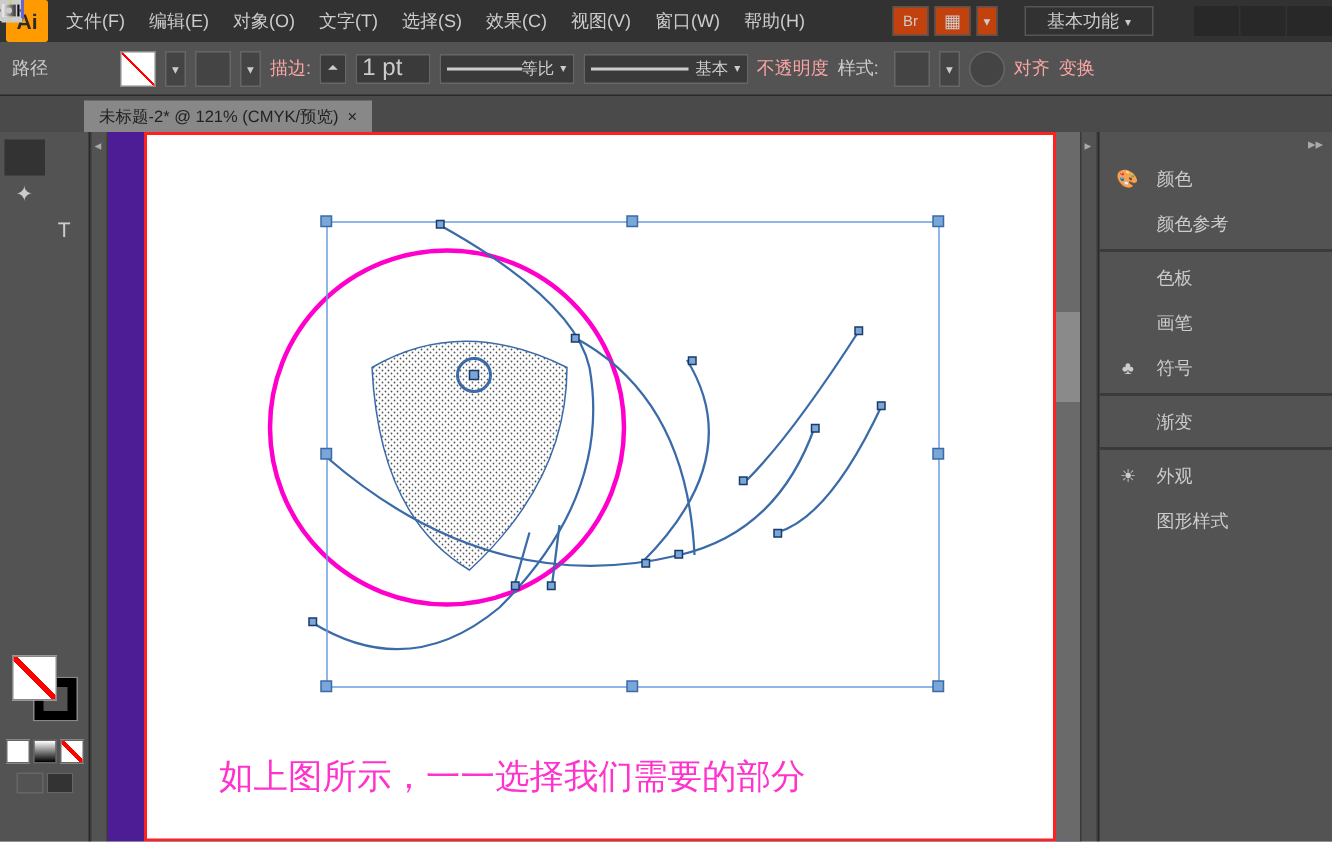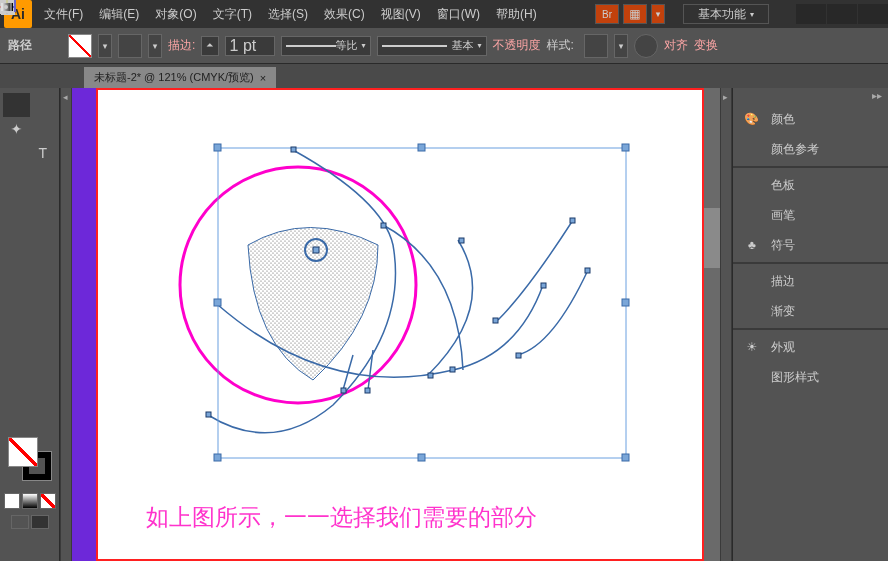--- a/index.html
+++ b/index.html
@@ -18,39 +18,39 @@
 .ctrl-label { color: #ccc; margin-right: 4px; }
 .ctrl-swatch { width: 24px; height: 24px; background: #fff; border: 1px solid #888; position: relative; }
 .ctrl-swatch::after { content: ''; position: absolute; inset: 0; background: linear-gradient(to top right, transparent 47%, red 47%, red 53%, transparent 53%); }
 .ctrl-icon { width: 24px; height: 24px; border: 1px solid #666; background: #444; display: flex; align-items: center; justify-content: center; }
 .ctrl-orange { color: #fca5a5; }
 .ctrl-input { width: 50px; height: 20px; background: #3a3a3a; border: 1px solid #666; color: #ccc; padding: 0 4px; font-size: 16px; }
 .ctrl-dropdown { height: 20px; background: #3a3a3a; border: 1px solid #666; color: #ccc; display: flex; align-items: center; padding: 0 4px; font-size: 11px; position: relative; }
 .ctrl-line { display: inline-block; height: 2px; background: #ccc; }
 .dropdown-arrow { font-size: 8px; margin-left: 4px; }
 
-.tabbar { height: 24px; background: #4a4a4a; display: flex; align-items: flex-end; padding-left: 84px; }
+.tabbar { height: 24px; background: #4a4a4a; display: flex; align-items: flex-end; padding-left: 56px; }
 .tab { background: #888; color: #222; font-size: 11px; padding: 3px 10px; display: flex; align-items: center; gap: 6px; }
 .tab-close { cursor: pointer; }
 
 .main { display: flex; height: calc(561px - 28px - 36px - 24px); }
 
 .toolbox { width: 60px; background: #535353; padding: 5px 3px 3px 3px; display: flex; flex-direction: column; gap: 0; border-right: 1px solid #2a2a2a; }
 .tool-row { display: flex; }
 .tool-btn { width: 27px; height: 24px; display: flex; align-items: center; justify-content: center; cursor: pointer; color: #ccc; font-size: 14px; }
 .tool-btn.active { background: #333; }
 .color-swatches { position: relative; width: 44px; height: 44px; margin: 8px auto; }
 .swatch-fill { position: absolute; width: 30px; height: 30px; background: #fff; border: 1px solid #888; top: 0; left: 0; }
 .swatch-fill::after { content: ''; position: absolute; inset: 0; background: linear-gradient(to top right, transparent 45%, red 45%, red 55%, transparent 55%); }
 .swatch-stroke { position: absolute; width: 30px; height: 30px; background: #000; border: 1px solid #888; bottom: 0; right: 0; }
 .swatch-stroke::after { content: ''; position: absolute; inset: 6px; background: #535353; }
 .mini-row { display: flex; justify-content: center; gap: 2px; margin-top: 4px; }
 .mini-btn { width: 16px; height: 16px; border: 1px solid #666; }
 
-.canvas-area { flex: 1; background: #6d28d9; position: relative; overflow: hidden; }
+.canvas-area { flex: 1; background: #4c1d95; position: relative; overflow: hidden; }
 .artboard { position: absolute; top: 0; left: 24px; width: 608px; height: 100%; background: #fff; border: 2px solid #ff2020; }
 .canvas-content { position: absolute; inset: 0; }
 .scrollbar-v { position: absolute; right: 0; top: 0; bottom: 0; width: 16px; background: #6a6a6a; }
 .scrollbar-v-thumb { position: absolute; width: 100%; background: #8a8a8a; top: 120px; height: 60px; }
 .caption-text { position: absolute; left: 48px; top: 412px; color: #ff33cc; font-size: 23px; font-family: "SimSun", serif; }
 
 .right-panel { width: 156px; background: #535353; border-left: 1px solid #2a2a2a; }
 .panel-item { display: flex; align-items: center; padding: 6px 10px; color: #ccc; font-size: 12px; cursor: pointer; gap: 10px; }
 .panel-icon { width: 18px; height: 18px; display: flex; align-items: center; justify-content: center; }
 .panel-divider { height: 2px; background: #3a3a3a; margin: 2px 0; }
@@ -100,21 +100,21 @@
     <div class="win-btn">
         <svg width="10" height="10">
           <line x1="1" y1="1" x2="9" y2="9" stroke="#ccc" stroke-width="1.5"></line>
           <line x1="9" y1="1" x2="1" y2="9" stroke="#ccc" stroke-width="1.5"></line>
         </svg>
       </div>
   </div>
 </div>
 
 <div class="controlbar">
-  <span class="ctrl-label" style="margin-right:30px;font-weight:bold;">路径</span>
+  <span class="ctrl-label" style="margin-right:42px;">路径</span>
   <div class="ctrl-swatch"></div>
   <div class="ctrl-icon" style="width:14px;font-size:9px;">▾</div>
   <div class="ctrl-icon">
       <svg width="16" height="16">
         <rect x="2" y="2" width="12" height="12" fill="none" stroke="#ccc" stroke-width="2"></rect>
       </svg>
     </div>
   <div class="ctrl-icon" style="width:14px;font-size:9px;">▾</div>
   <span class="ctrl-orange">描边:</span>
   <div class="ctrl-dropdown">
@@ -455,30 +455,20 @@
       <span>画笔</span>
     </div>
     <div class="panel-item">
       <span class="panel-icon">♣</span>
       <span>符号</span>
     </div>
     <div class="panel-divider"></div>
     <div class="panel-item">
       <span class="panel-icon">
           <svg width="14" height="14">
-            <line x1="1" y1="3" x2="13" y2="3" stroke="#ccc"></line>
-            <line x1="1" y1="7" x2="13" y2="7" stroke="#ccc" stroke-width="2"></line>
-            <line x1="1" y1="11" x2="13" y2="11" stroke="#ccc" stroke-width="3"></line>
-          </svg>
-        </span>
-      <span>描边</span>
-    </div>
-    <div class="panel-item">
-      <span class="panel-icon">
-          <svg width="14" height="14">
             <rect x="1" y="3" width="12" height="8" fill="#fff"></rect>
             <rect x="1" y="3" width="12" height="8" fill="url(#g)"></rect>
             <defs>
               <linearGradient id="g">
                 <stop offset="0" stop-color="#fff"></stop>
                 <stop offset="1" stop-color="#000"></stop>
               </linearGradient>
             </defs>
           </svg>
         </span>

